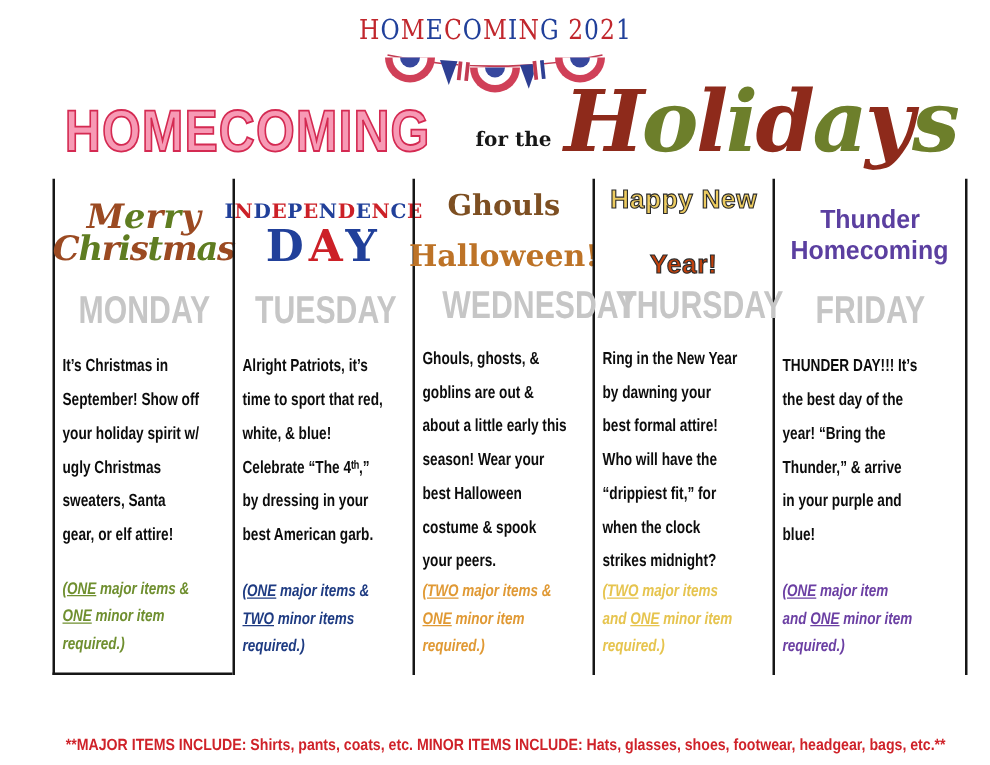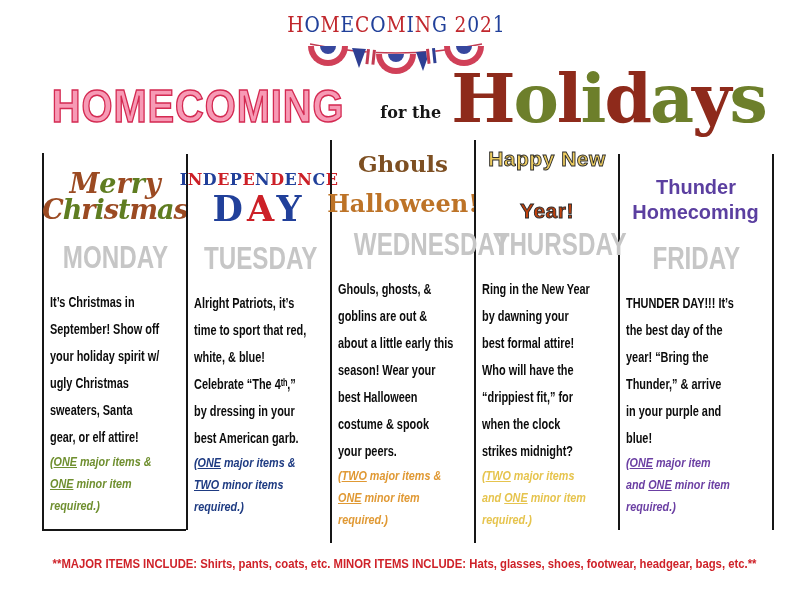--- a/index.html
+++ b/index.html
@@ -13,25 +13,25 @@
 
   .bunting { position:absolute; top:38px; left:308px; }
 
   
   .main-title { position:absolute; top:64px; left:0; width:100%;
     display:flex; justify-content:center; align-items:baseline; gap:10px; }
   .word-homecoming { display:inline-block; font-size:47px; font-weight:800; letter-spacing:1px;
     transform:scaleX(0.85); transform-origin:center baseline; font-family:"Liberation Sans", sans-serif; }
   .word-forthe { font-size:16px; font-weight:700; color:#161616; position:relative; top:-4px;
     font-family:"DejaVu Serif", serif; }
-  .word-holidays { font-family:"DejaVu Serif", serif; font-weight:bold;
+  .word-holidays { font-family:"DejaVu Serif", serif; font-style:italic; font-weight:bold;
     font-size:68px; letter-spacing:-2px; line-height:1; }
 
   
-  .table { position:absolute; top:143px; left:42px; width:712px; height:397px; display:flex;align-items:center; }
+  .table { position:absolute; top:143px; left:42px; width:712px; height:397px; display:flex; }
   .col { width:144px; border-left:2px solid #161616; display:flex; flex-direction:column; }
   .col:last-child { width:156px; border-right:2px solid #161616; }
   .col-monday { border-bottom:2px solid #161616; }
 
   .theme { height:86px; display:flex; flex-direction:column; justify-content:center;
     align-items:center; text-align:center; padding-top:4px; }
 
   .theme-christmas { font-family:"DejaVu Serif", serif; font-style:italic; font-weight:bold; }
   .theme-christmas .l1 { font-size:27px; line-height:24px; }
   .theme-christmas .l2 { font-size:27px; line-height:28px; letter-spacing:-1px; }
@@ -53,21 +53,21 @@
 
   .desc { margin:10px 0 0 6px; width:178px; transform:scaleX(0.78); transform-origin:0 0;
     font-weight:bold; font-size:14px; color:#0c0c0c; }
   .desc div { line-height:27px; white-space:nowrap; }
 
   .req { margin:auto 0 12px 6px; width:178px; transform:scaleX(0.80); transform-origin:0 100%;
     font-weight:bold; font-style:italic; font-size:13.5px; }
   .req div { line-height:22px; white-space:nowrap; }
   .useg { text-decoration:underline; }
 
-  .footnote { position:absolute; top:556px; left:0; width:100%; text-align:left;
+  .footnote { position:absolute; top:588px; left:0; width:100%; text-align:left;
     color:#cf2229; font-weight:bold; font-size:13px; }
   .footnote .squeeze { display:inline-block; transform:scaleX(0.87); transform-origin:center; white-space:nowrap; }
 </style>
 </head>
 <body>
 
 <div class="page">
 
   <div class="banner-title">
     <span class="squeeze"><span style="color: rgb(193, 39, 45);">H</span><span style="color: rgb(33, 64, 154);">O</span><span style="color: rgb(193, 39, 45);">M</span><span style="color: rgb(33, 64, 154);">E</span><span style="color: rgb(193, 39, 45);">C</span><span style="color: rgb(33, 64, 154);">O</span><span style="color: rgb(193, 39, 45);">M</span><span style="color: rgb(33, 64, 154);">I</span><span style="color: rgb(193, 39, 45);">N</span><span style="color: rgb(33, 64, 154);">G</span><span> </span><span style="color: rgb(193, 39, 45);">2</span><span style="color: rgb(33, 64, 154);">0</span><span style="color: rgb(193, 39, 45);">2</span><span style="color: rgb(33, 64, 154);">1</span></span>

